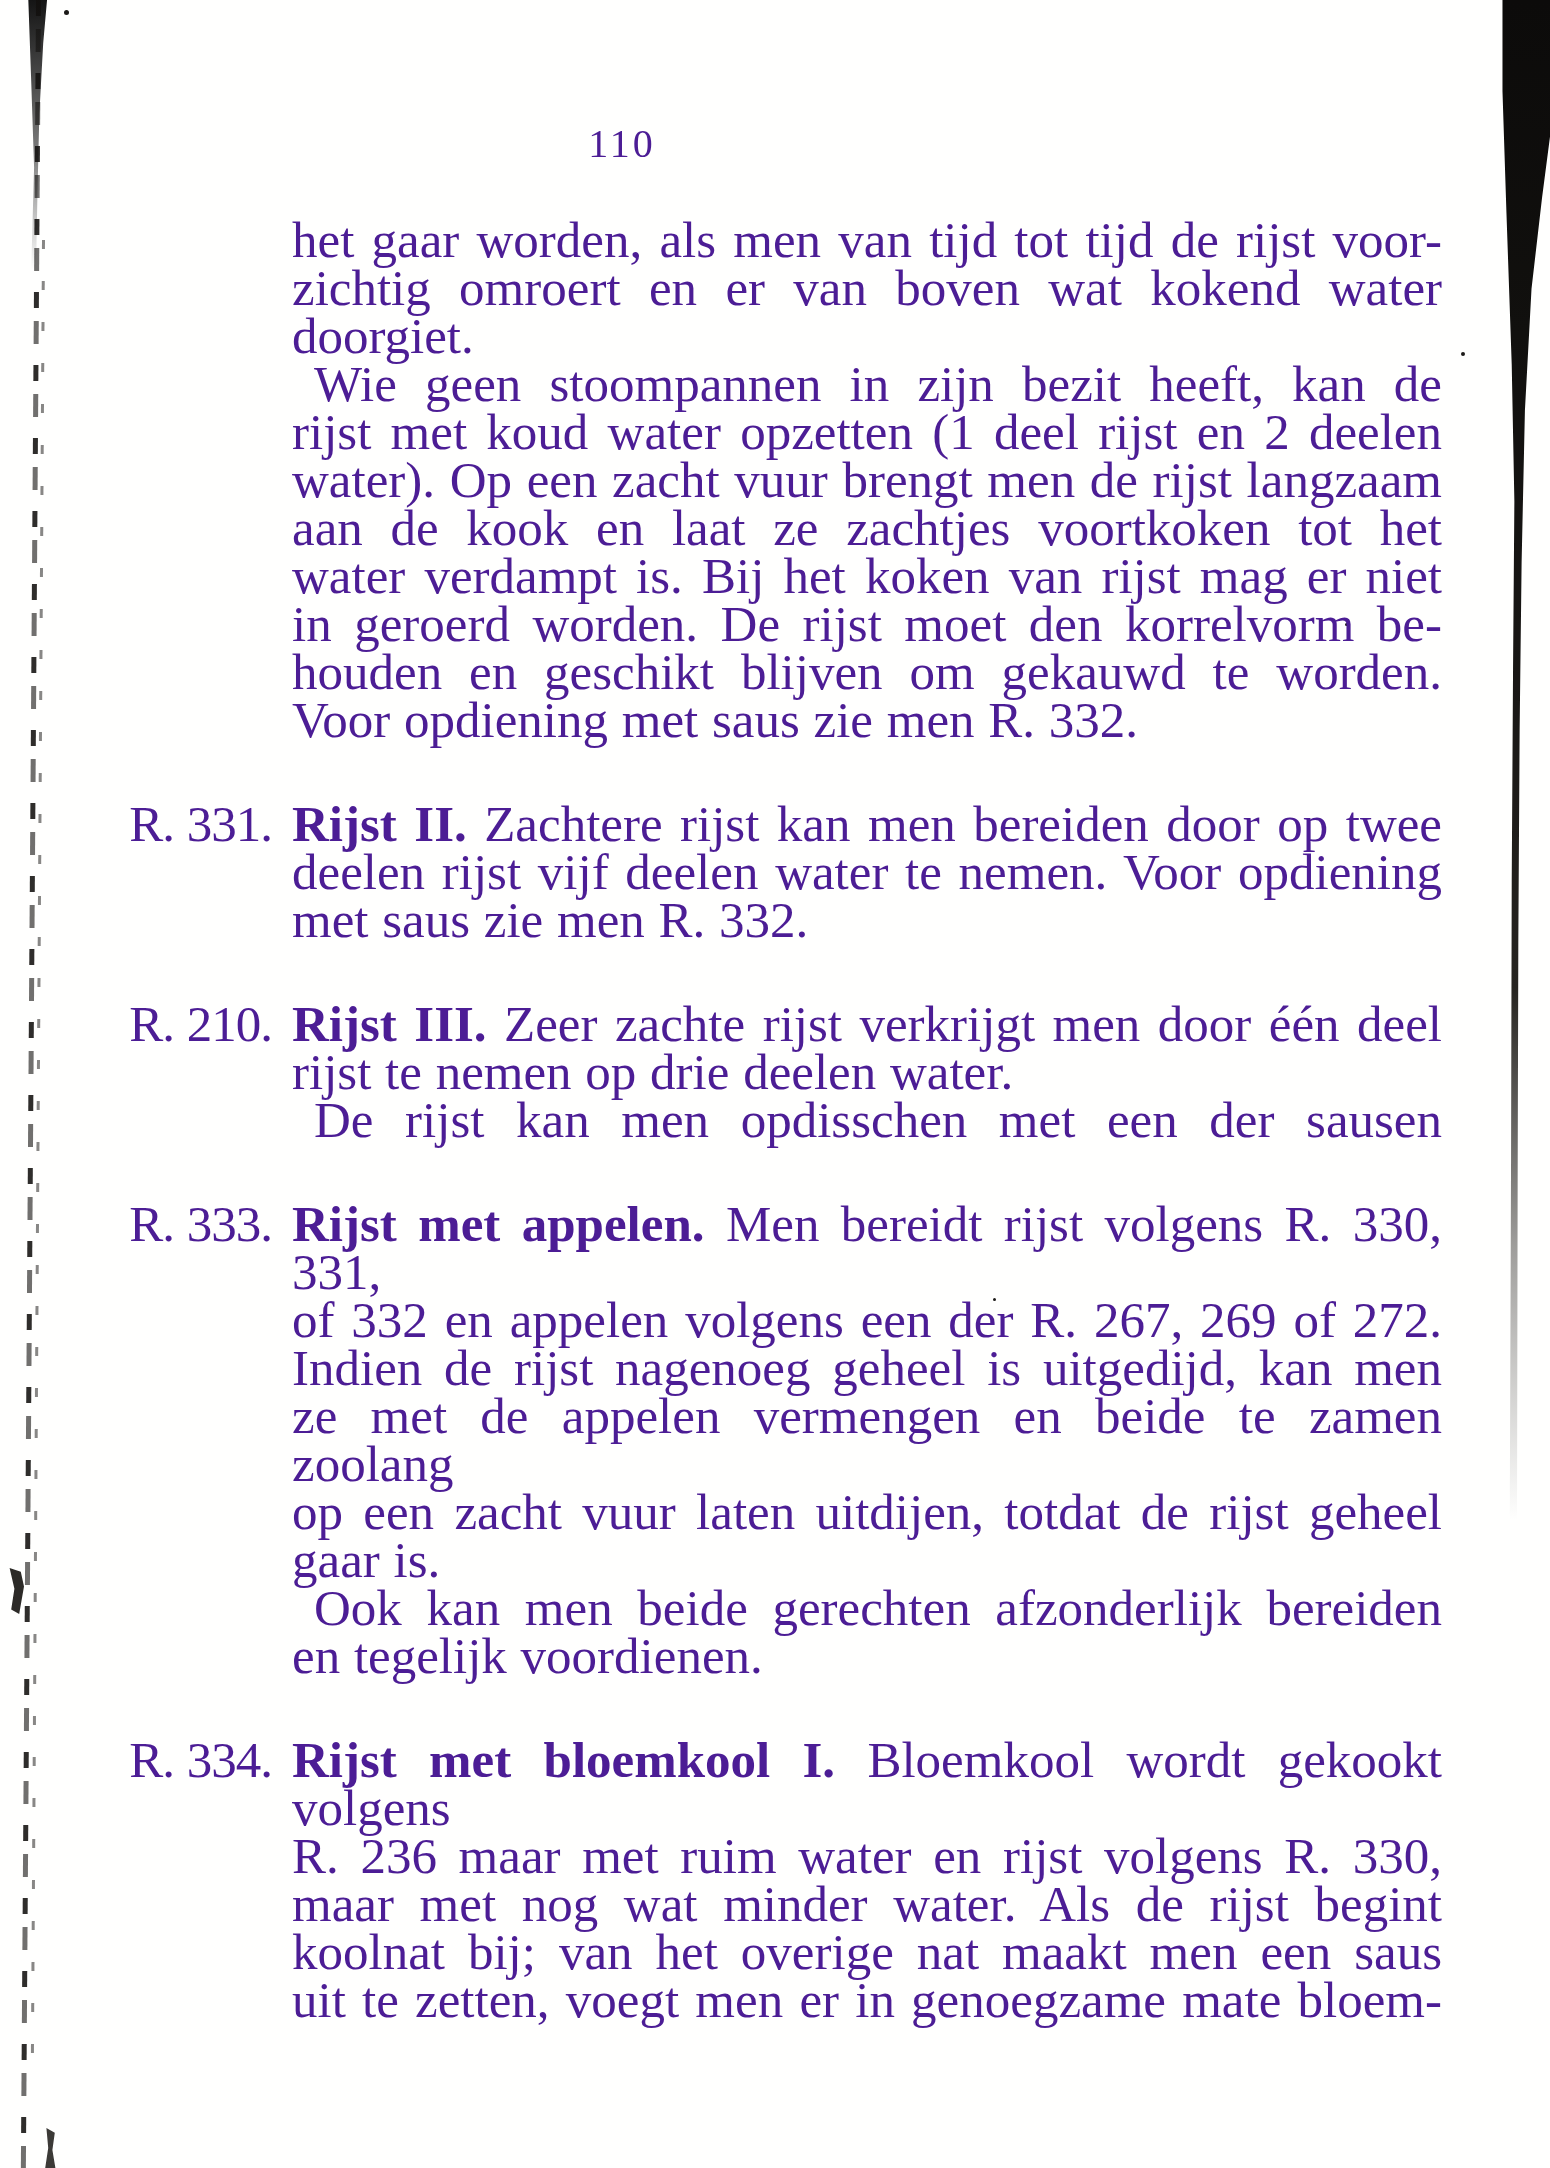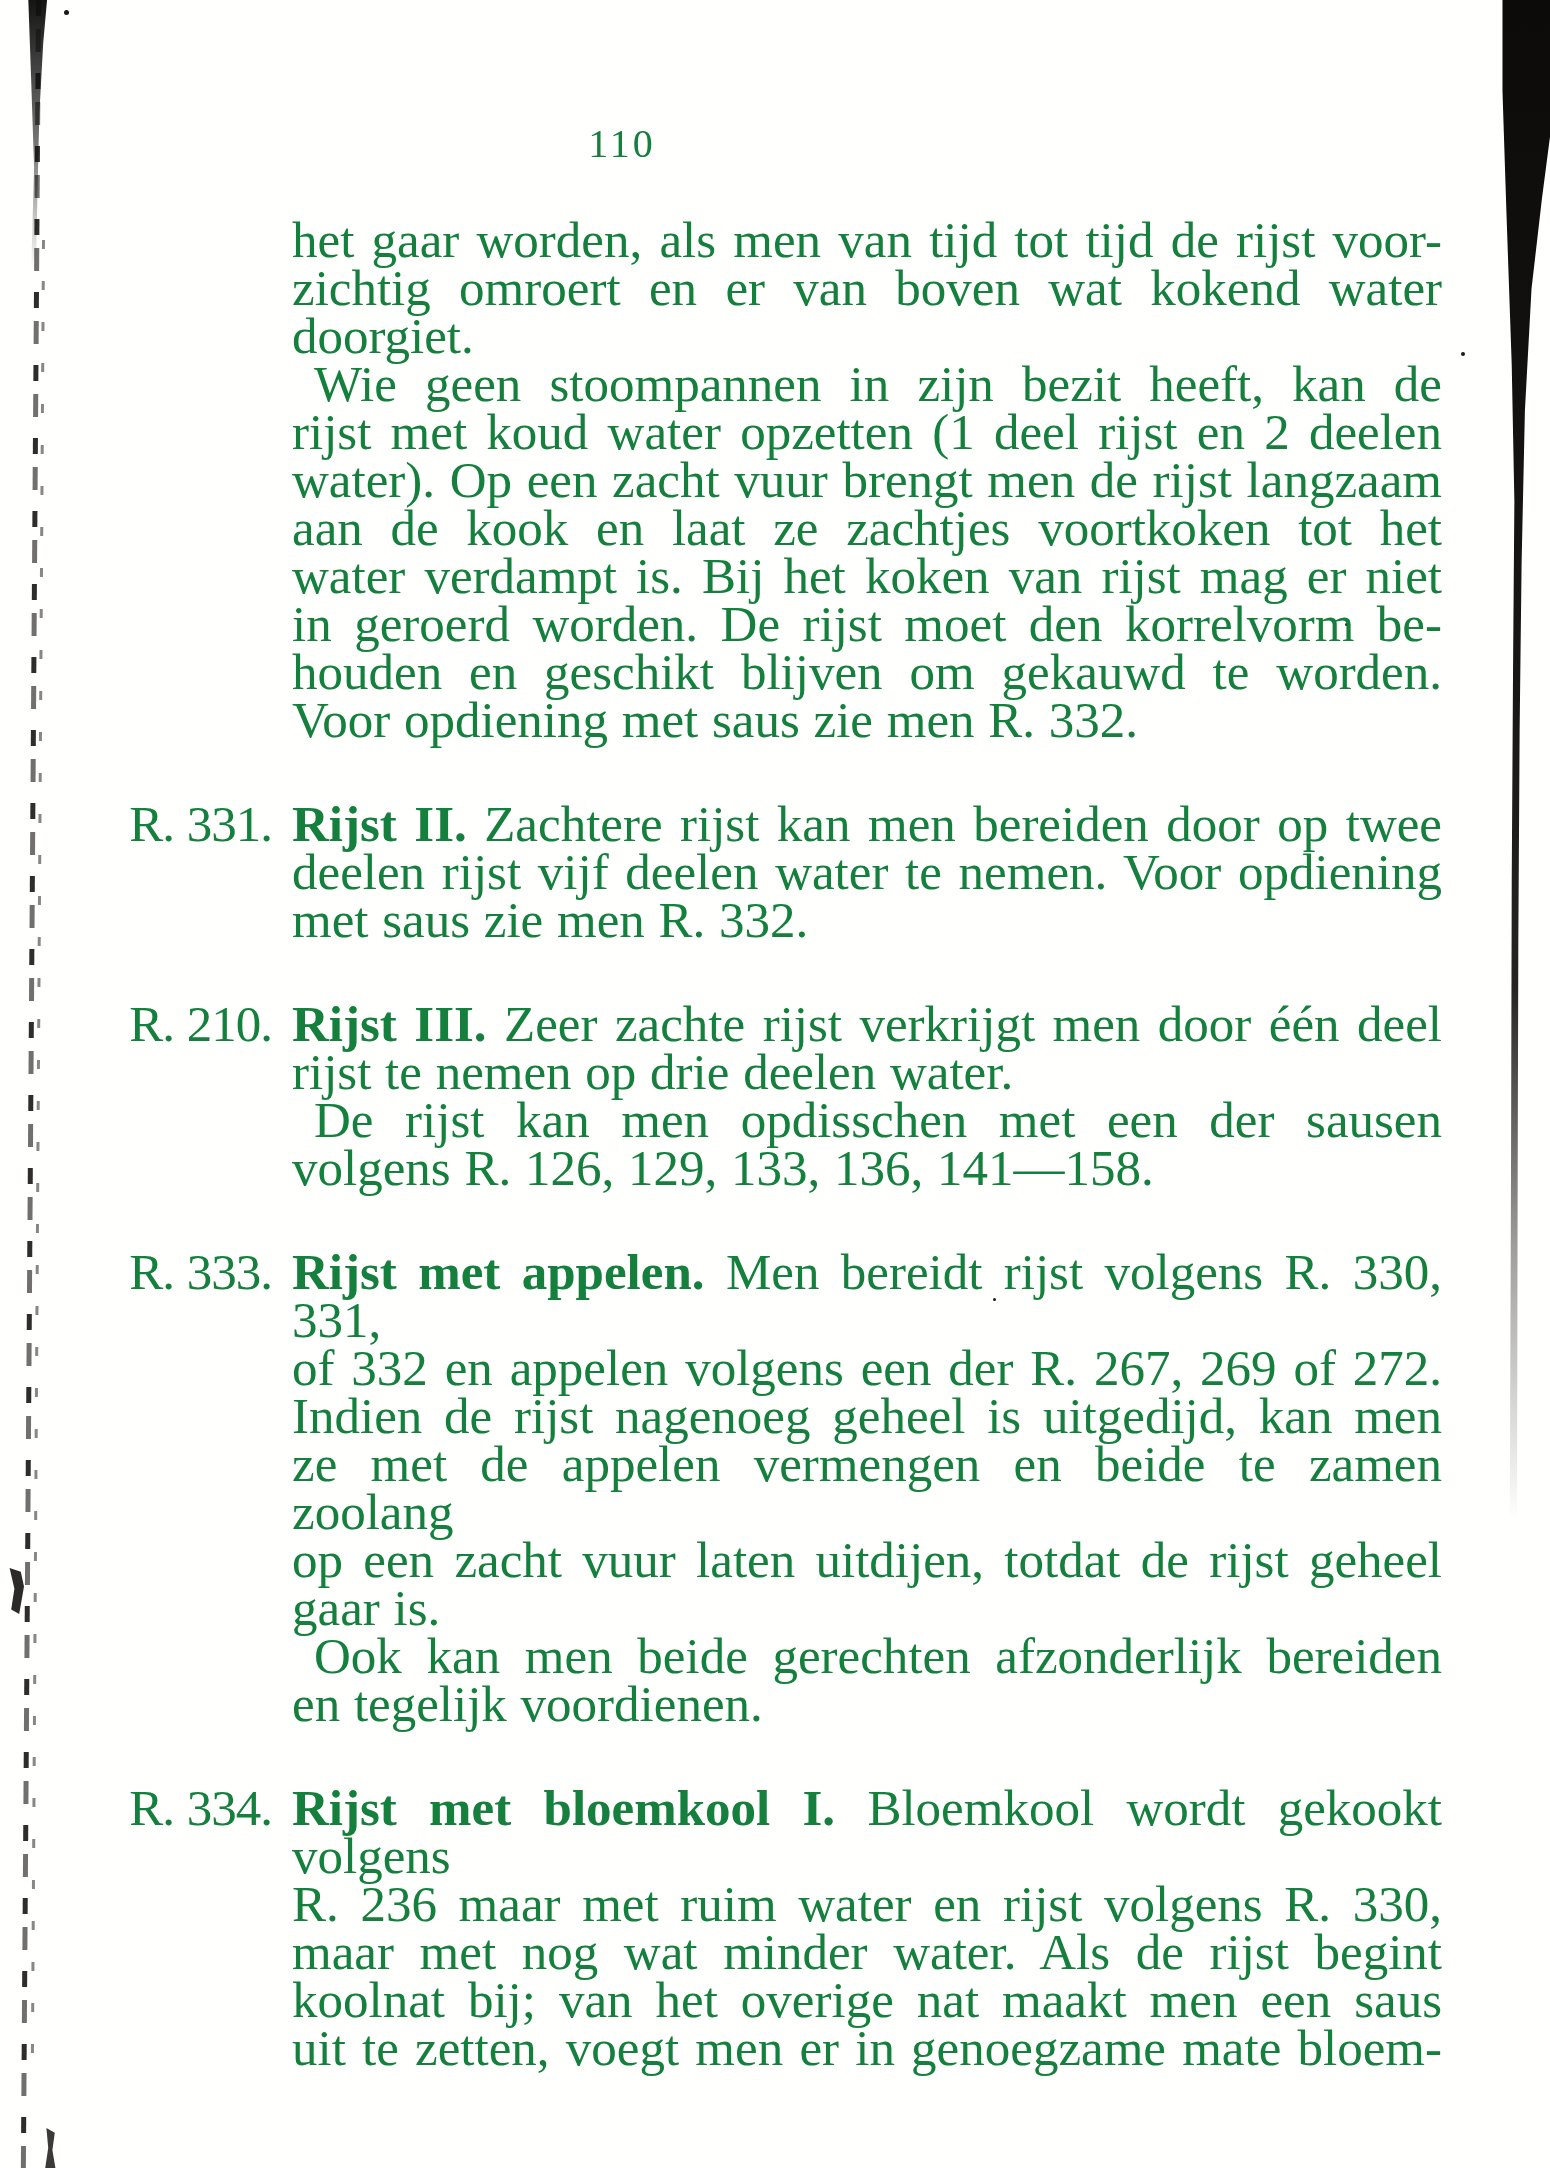--- a/index.html
+++ b/index.html
@@ -6,21 +6,21 @@
   html, body { margin: 0; padding: 0; }
   body { width: 1550px; height: 2168px; background: #ffffff; }
 
   .page {
     position: relative;
     width: 1550px;
     height: 2168px;
     background: #fffffe;
     overflow: hidden;
     font-family: "Liberation Serif", "DejaVu Serif", serif;
-    color: #15803d;
+    color: #4c1d95;
   }
 
   
   .page-number {
     position: absolute;
     top: 120px;
     left: 622px;
     transform: translateX(-50%);
     font-size: 40px;
     line-height: 48px;
@@ -137,21 +137,20 @@
       </div>
       <div class="recipe">
         <div class="line just"><span class="rnum">R. 331.</span><span class="rlabel">Rijst II.</span> <span>Zachtere rijst kan men bereiden door op twee</span></div>
         <div class="line just">deelen rijst vijf deelen water te nemen. Voor opdiening</div>
         <div class="line">met saus zie men R. 332.</div>
       </div>
       <div class="recipe">
         <div class="line just"><span class="rnum">R. 210.</span><span class="rlabel">Rijst III.</span> <span>Zeer zachte rijst verkrijgt men door één deel</span></div>
         <div class="line">rijst te nemen op drie deelen water.</div>
         <div class="line just ind">De rijst kan men opdisschen met een der sausen</div>
-        <div class="line">volgens R. 126, 129, 133, 136, 141—158.</div>
       </div>
       <div class="recipe">
         <div class="line just"><span class="rnum">R. 333.</span><span class="rlabel">Rijst met appelen.</span> <span>Men bereidt rijst volgens R. 330, 331,</span></div>
         <div class="line just">of 332 en appelen volgens een der R. 267, 269 of 272.</div>
         <div class="line just">Indien de rijst nagenoeg geheel is uitgedijd, kan men</div>
         <div class="line just">ze met de appelen vermengen en beide te zamen zoolang</div>
         <div class="line just">op een zacht vuur laten uitdijen, totdat de rijst geheel</div>
         <div class="line">gaar is.</div>
         <div class="line just ind">Ook kan men beide gerechten afzonderlijk bereiden</div>
         <div class="line">en tegelijk voordienen.</div>

